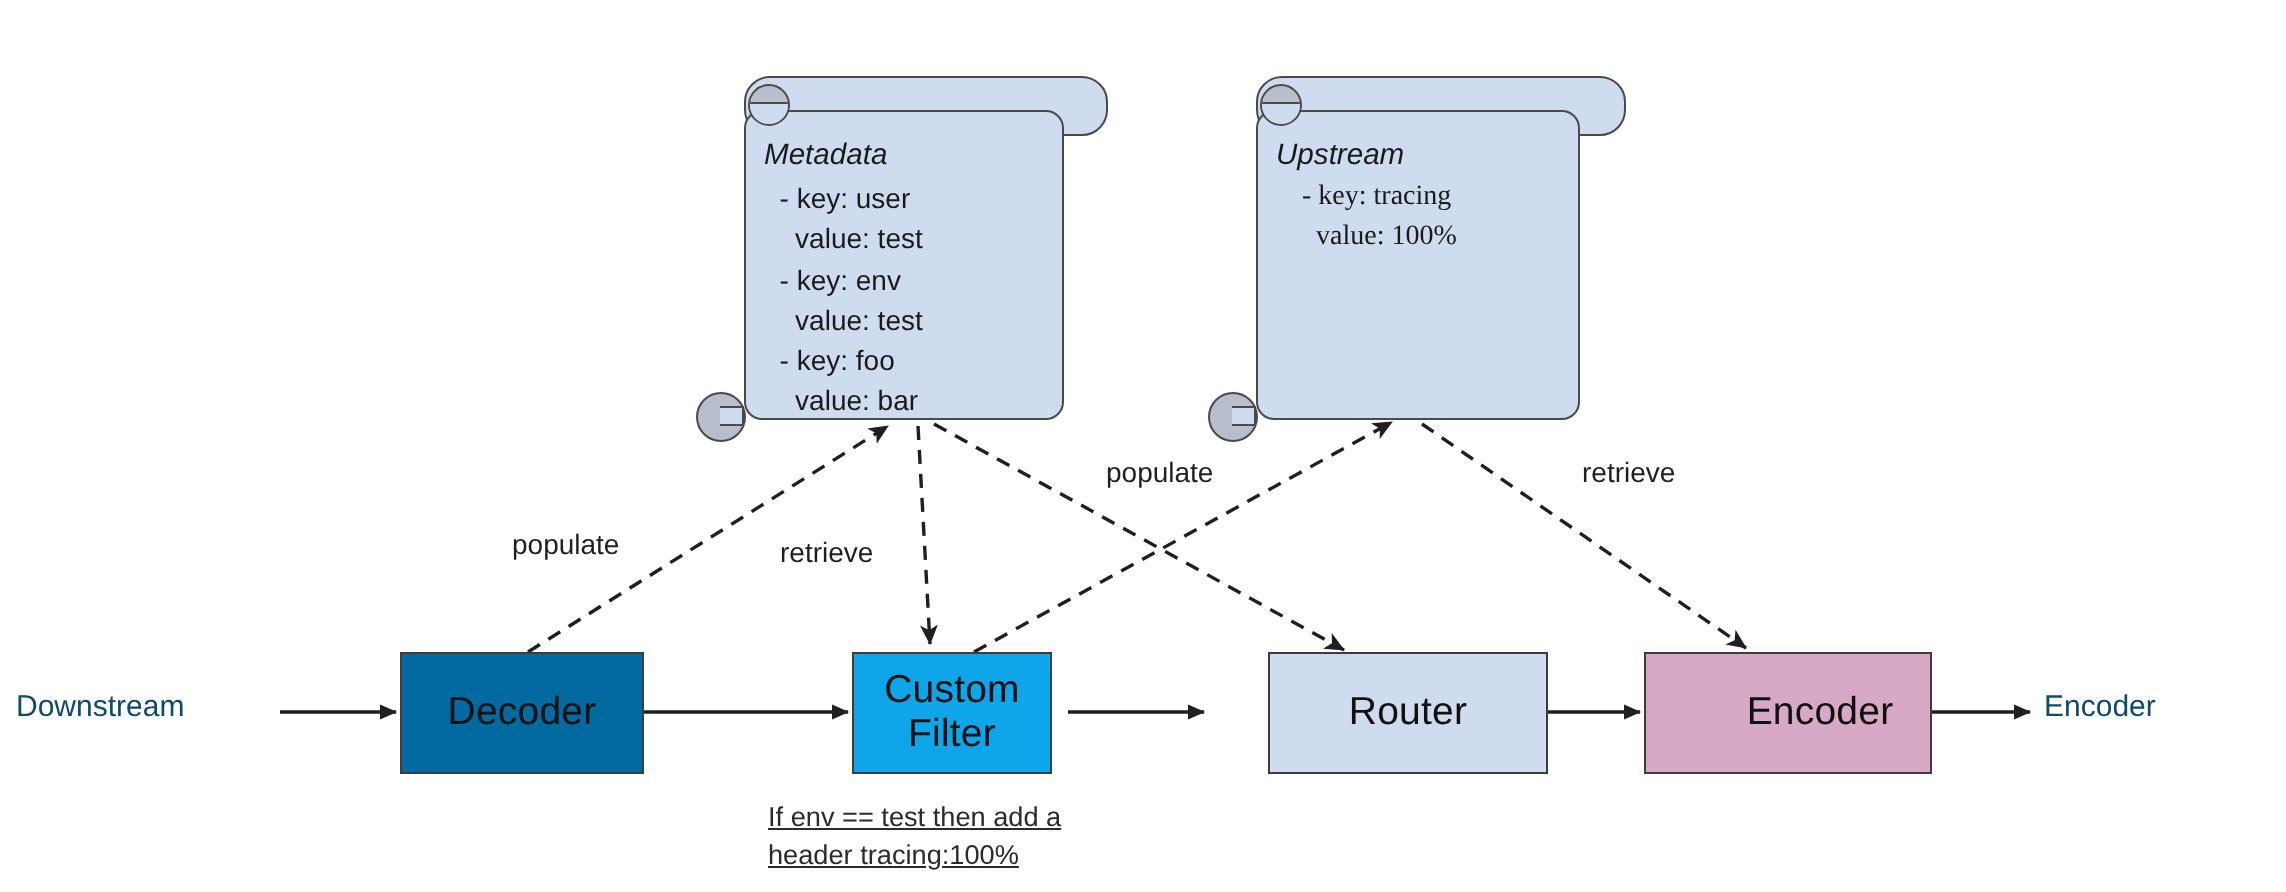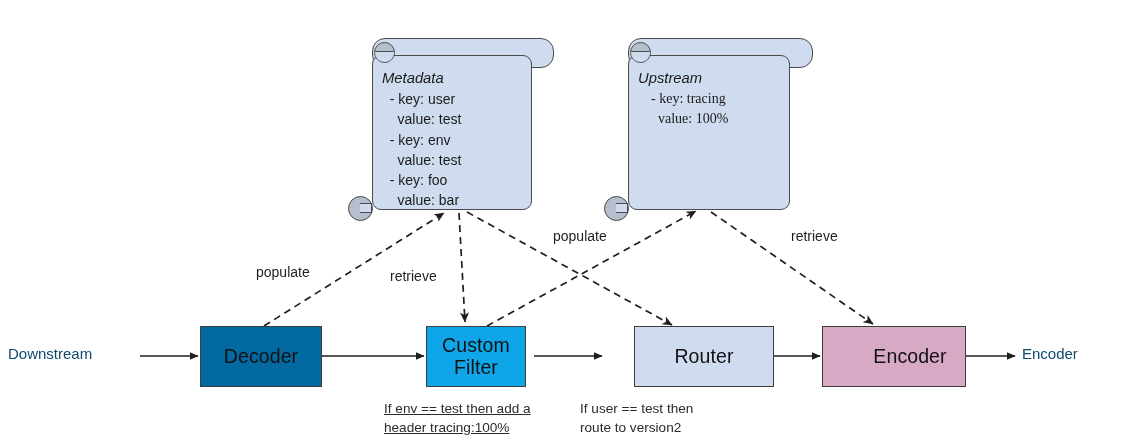--- a/index.html
+++ b/index.html
@@ -178,22 +178,20 @@
   <div class="node-box two-line" style="left:426px; top:326px; width:100px; height:61px; background:#0ea5e9; white-space:pre-line;">Custom
 Filter</div>
 
   <div class="node-box" style="left:634px; top:326px; width:140px; height:61px; background:#cfdcef;">Router</div>
 
   <div class="node-box" style="left:822px; top:326px; width:144px; height:61px; background:#d7a9c4;padding-left:32px;">Encoder</div>
 
   <div class="caption" style="left:384px; top:400px;text-decoration:underline;">If env == test then add a
 header tracing:100%</div>
 
-  <div class="caption" style="left:580px; top:400px;">If user == test then
-route to version2</div>
 
   <div class="edge-label" style="left:256px; top:264px;">populate</div>
 
   <div class="edge-label" style="left:390px; top:268px;">retrieve</div>
 
   <div class="edge-label" style="left:553px; top:228px;">populate</div>
 
   <div class="edge-label" style="left:791px; top:228px;">retrieve</div>
 
   <div class="scroll" style="left:340px; top:33px; width:230px; height:185px;">

